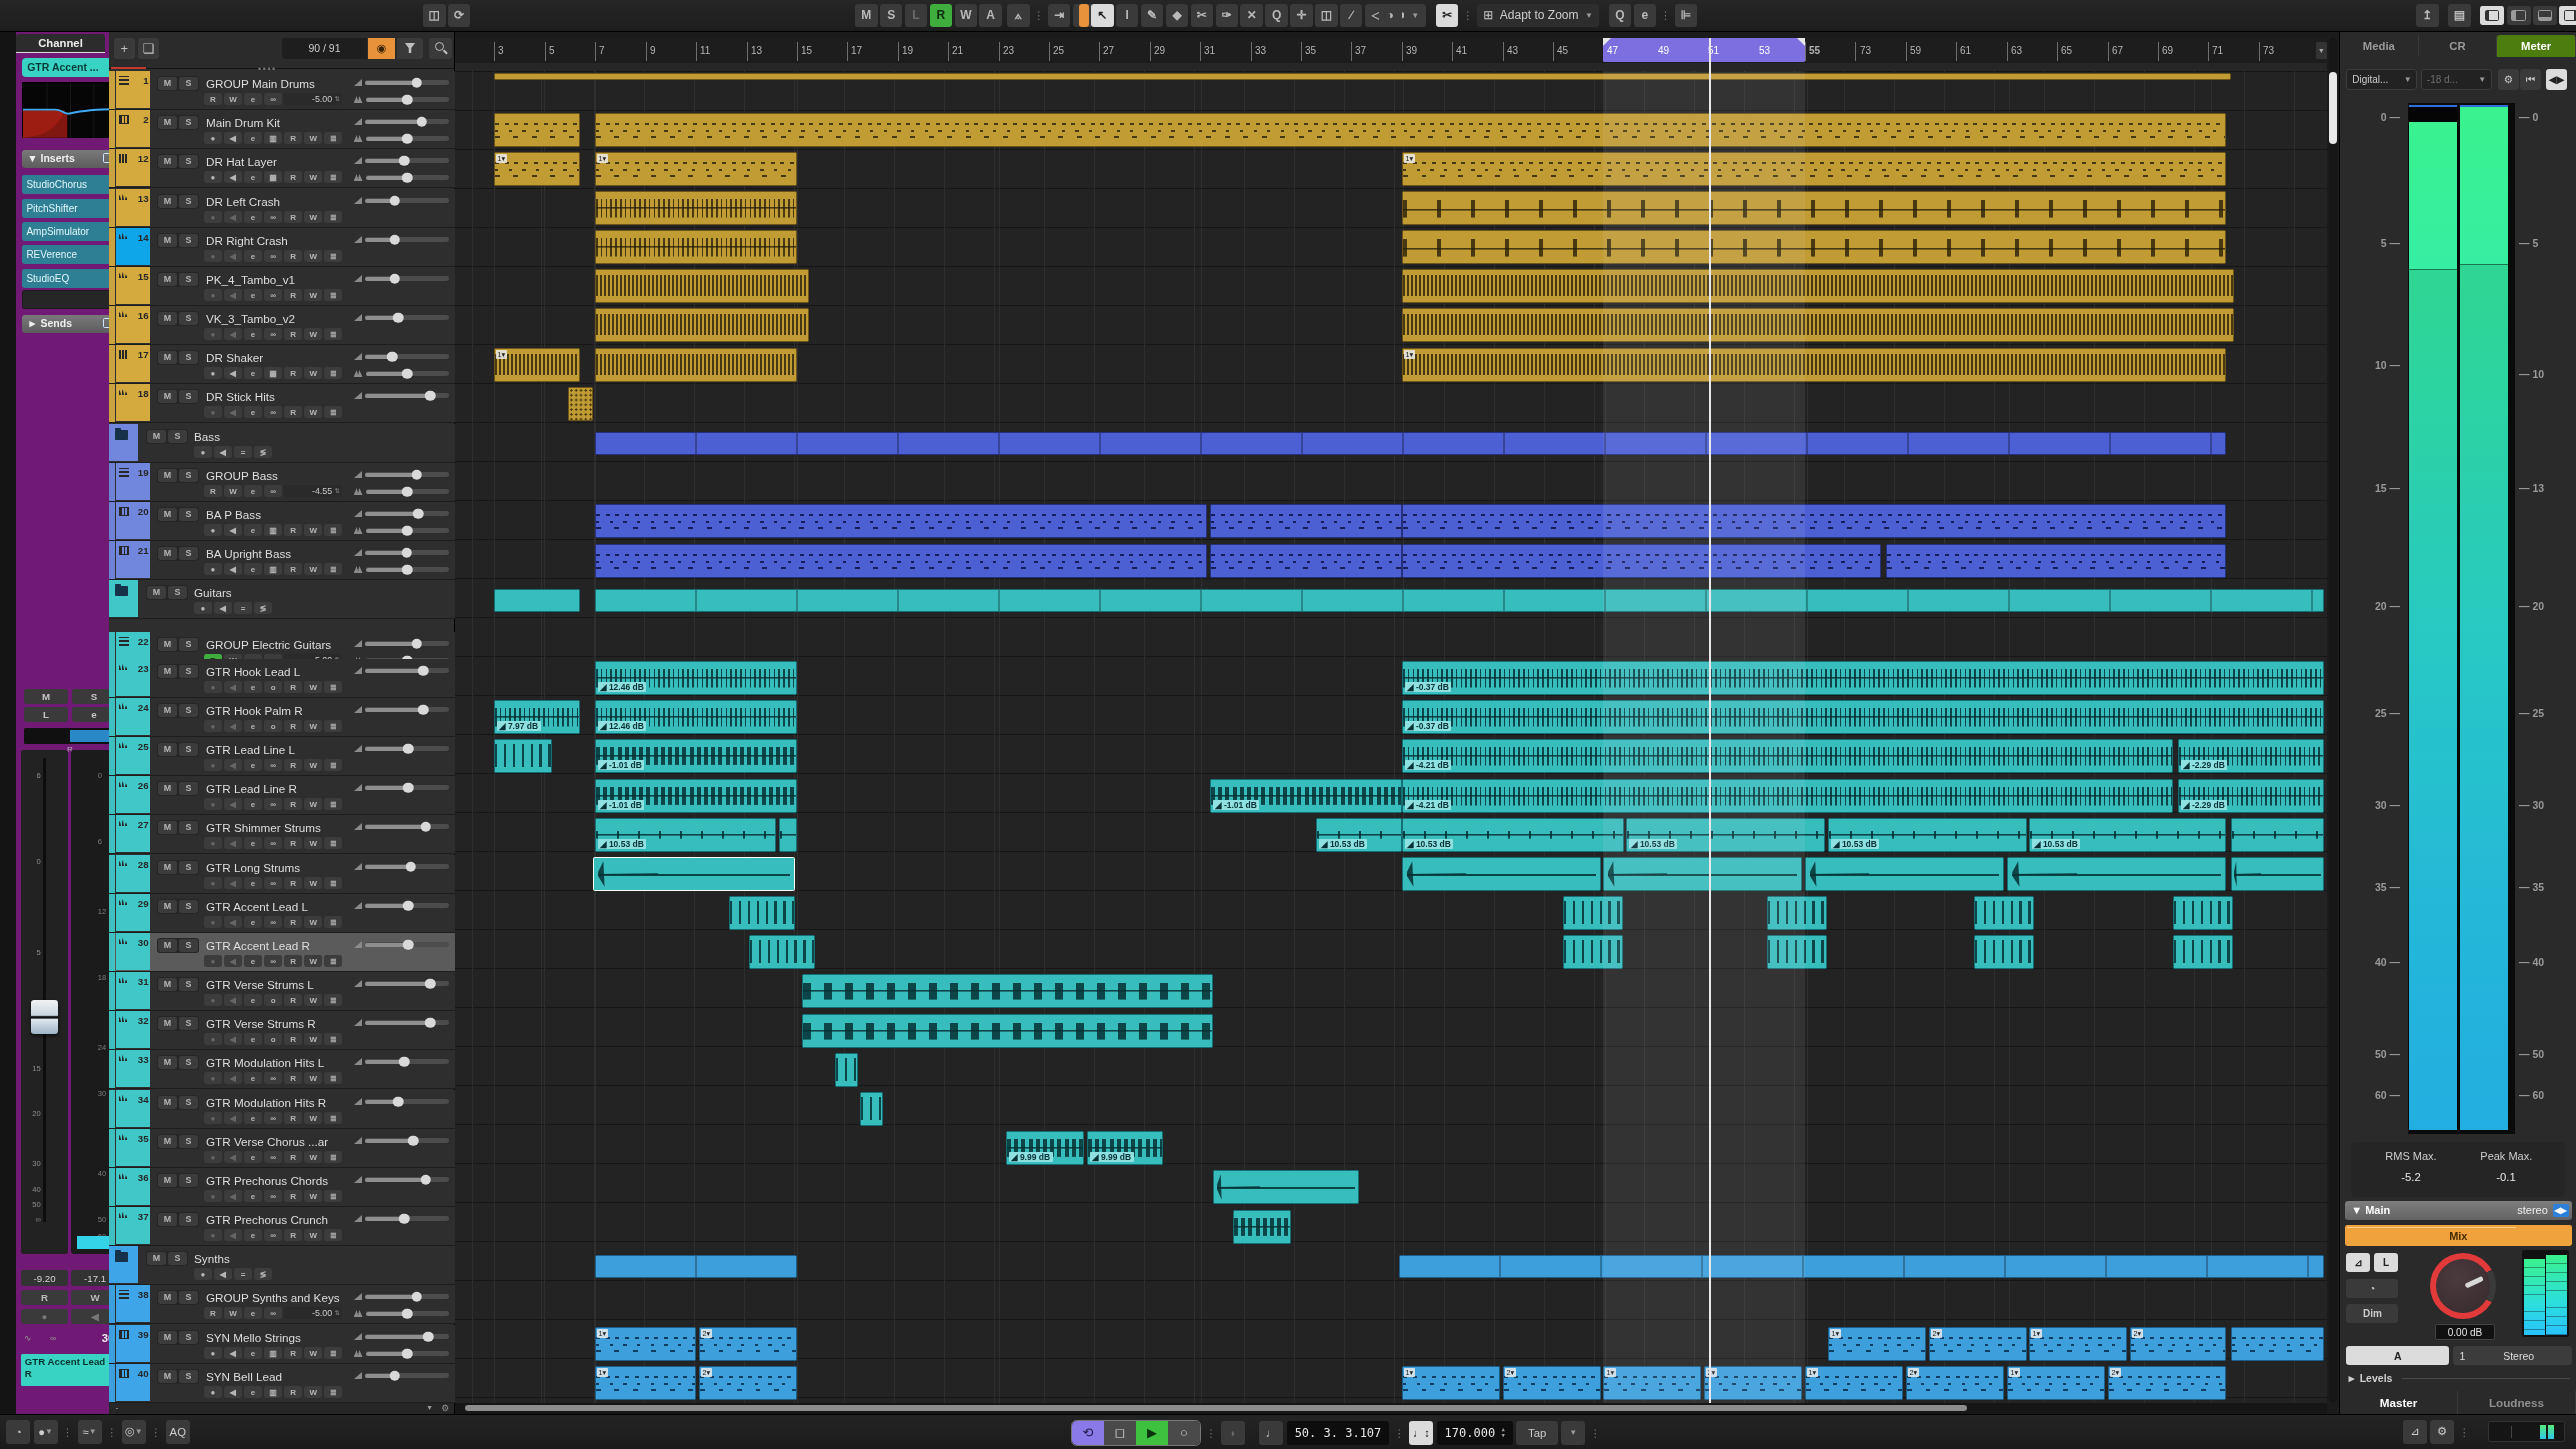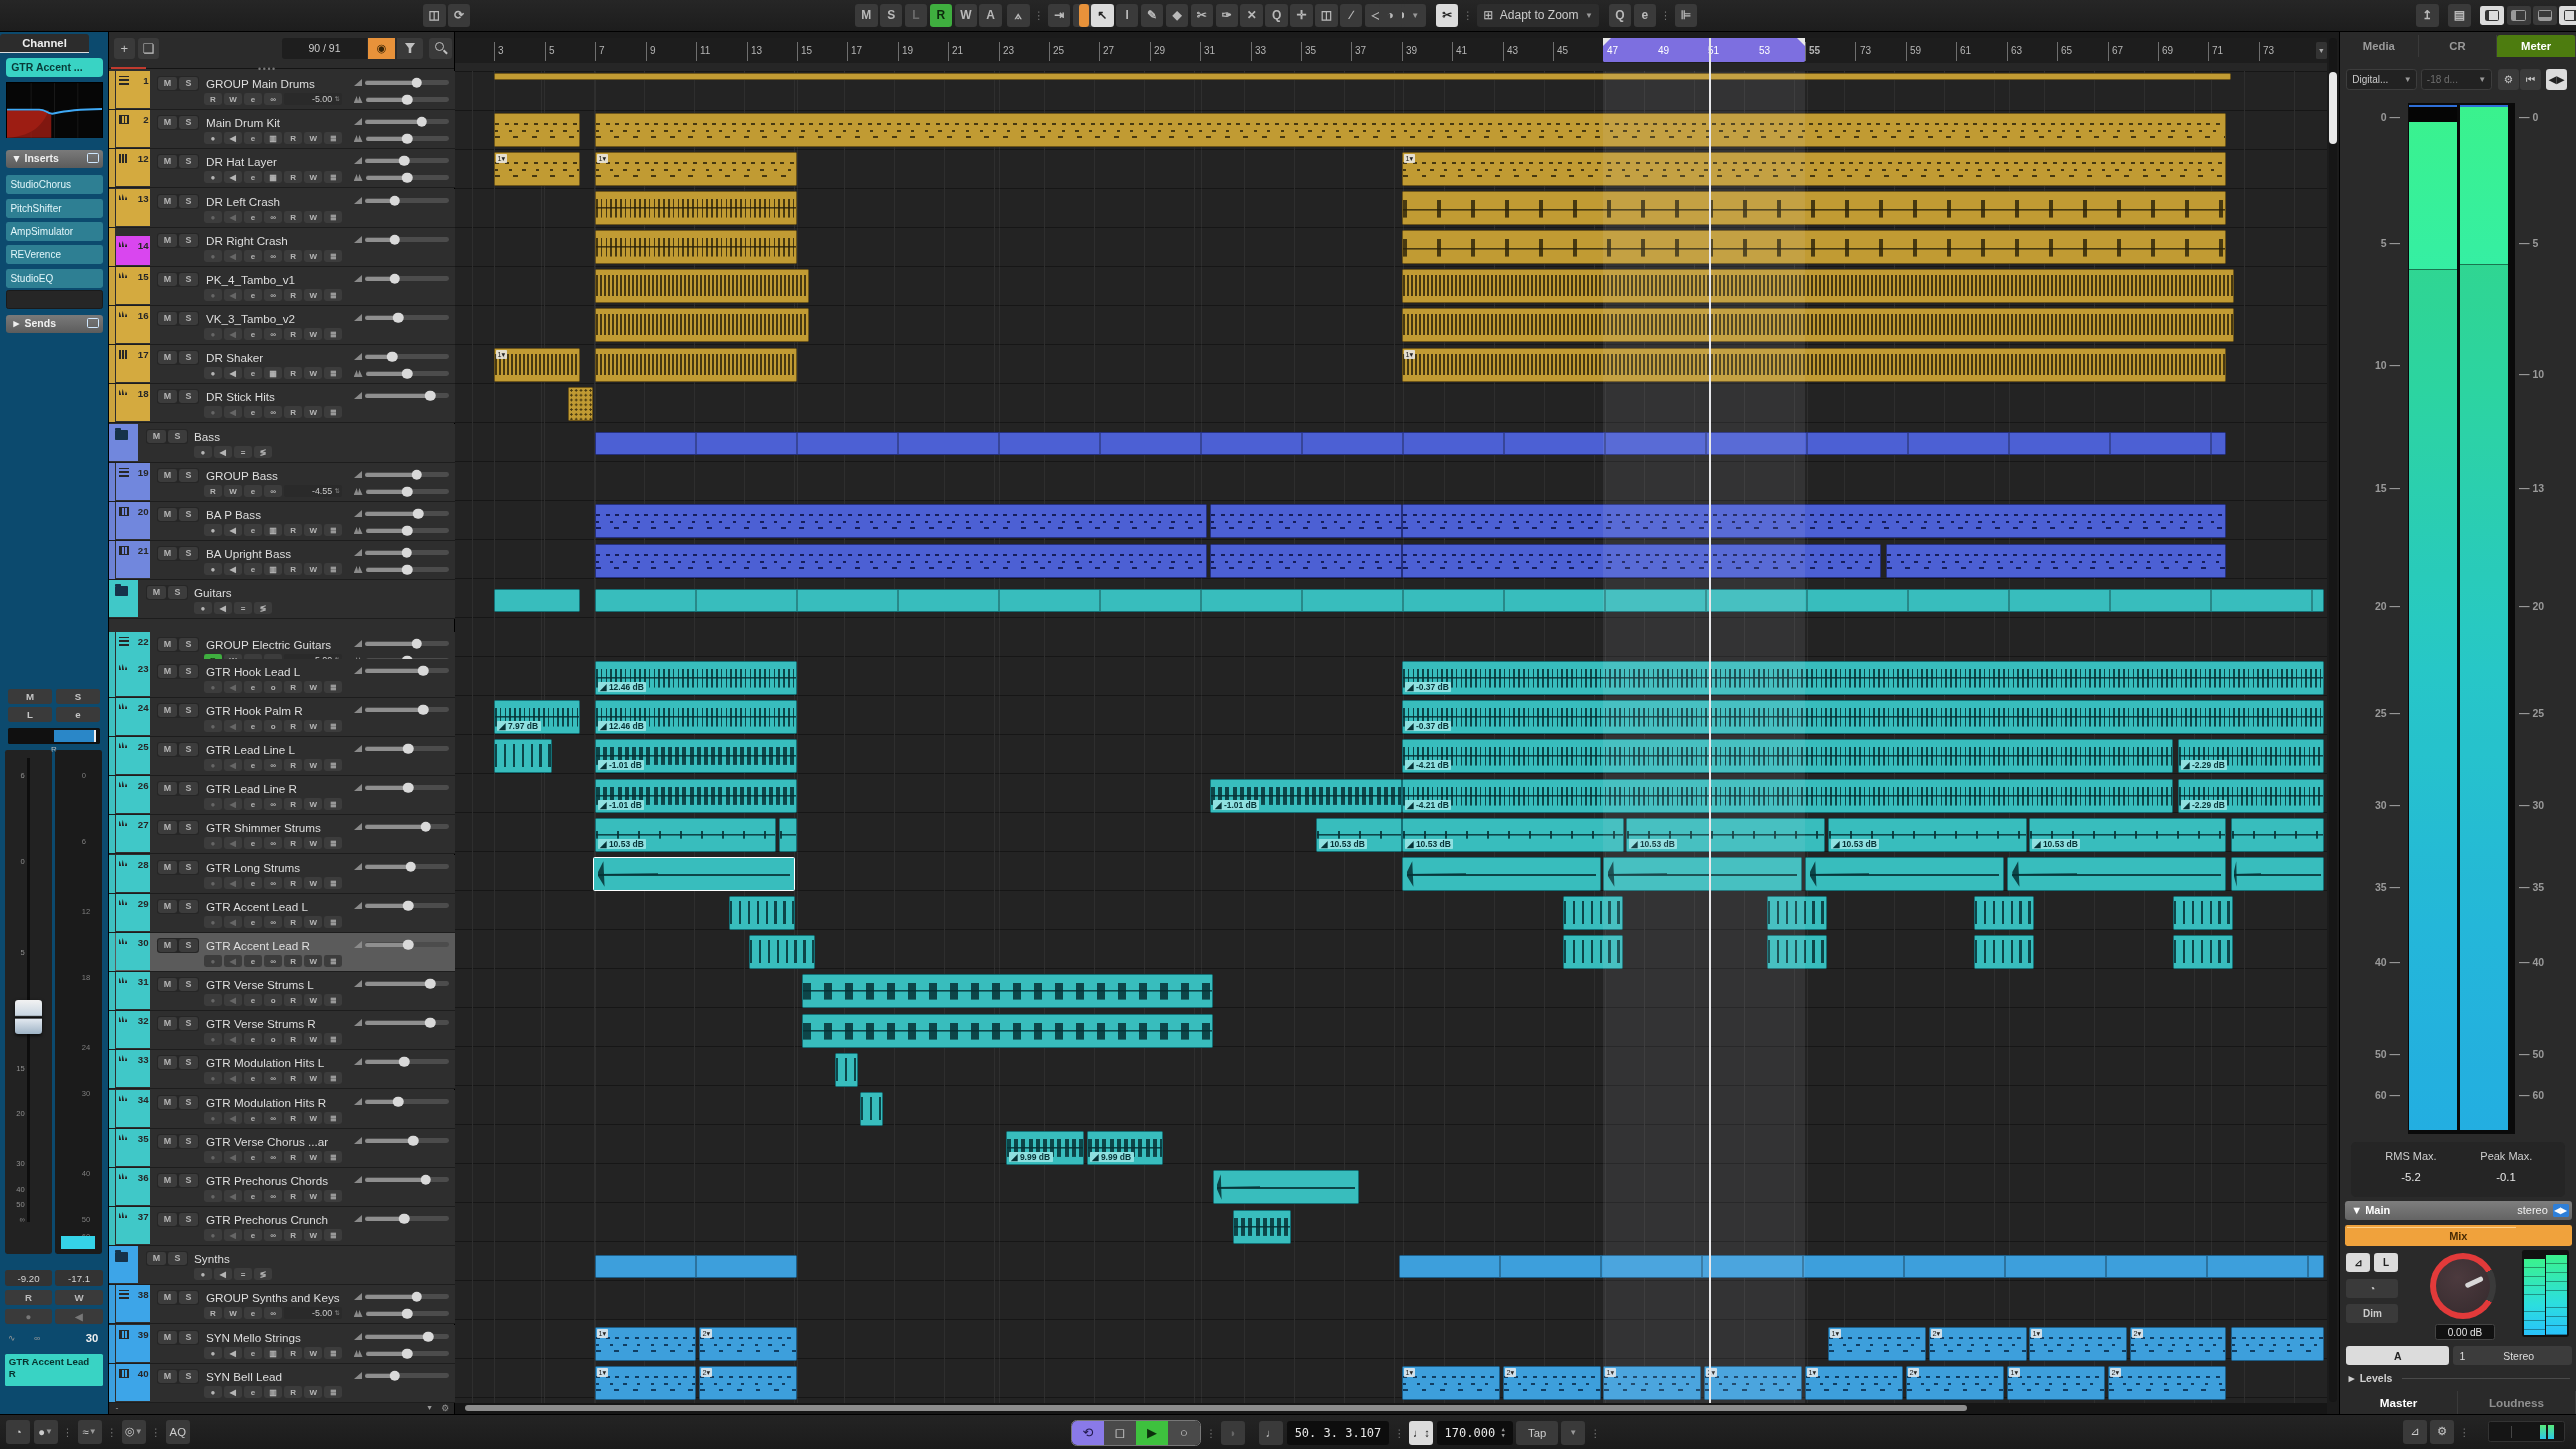--- a/index.html
+++ b/index.html
@@ -22,21 +22,21 @@
   .zonebtn{width:24px;height:19.3px;border-radius:2.4px;background:#3a3a3a;position:relative;}
   .zonebtn.sel{background:#dcdcdc;}
   .zonebtn i{position:absolute;inset:4px 4.8px;border:1.6px solid #9a9a9a;border-radius:1.6px;display:block;}
   .zonebtn.sel i{border-color:#333;}
   .zonebtn i b{position:absolute;background:#9a9a9a;display:block;}
   .zonebtn.sel i b{background:#333;}
   .z-left b{left:0;top:0;bottom:0;width:3.2px;}
   .z-lower b{left:0;right:0;bottom:0;height:3.2px;}
   .z-right b{right:0;top:0;bottom:0;width:3.2px;}
   
-  .inspector{position:absolute;left:0;top:32px;width:109px;height:1382px;background:#0c4a6e;border-right:0.8px solid #000;}
+  .inspector{position:absolute;left:16px;top:32px;width:109px;height:1382px;background:#701a75;border-right:0.8px solid #000;}
   .insp-tab{position:absolute;left:0;top:1.6px;width:89px;height:19.3px;text-align:center;font-weight:bold;font-size:11.3px;color:#eee;
             border-bottom:1.6px solid #ddd;background:#2c2c2c;border-radius:3.2px 3.2px 0 0;line-height:19.3px;}
   .trkbtn{position:absolute;left:5.6px;top:26px;width:97px;height:19.3px;background:#39d3c4;border-radius:4px;color:#083a38;
           font-weight:bold;font-size:10.5px;line-height:19.3px;padding-left:5.6px;overflow:hidden;white-space:nowrap;}
   .eqthumb{position:absolute;left:5.6px;top:50px;width:97px;height:56px;background:#050505;border:0.8px solid #000;}
   .secthdr{position:absolute;left:5.6px;width:97px;height:17.7px;border-radius:3.2px;background:linear-gradient(#7a7a7a,#5c5c5c);
            color:#f0f0f0;font-weight:bold;font-size:10.5px;line-height:17.7px;padding-left:5.6px;box-sizing:border-box;}
   .secthdr .hico{position:absolute;right:4px;top:3.2px;width:11.3px;height:9.7px;border:1.6px solid #cfe8ff;border-radius:1.6px;}
   .slot{position:absolute;left:5.6px;width:97px;height:19.3px;background:#2e7f93;border-radius:2.4px;color:#e2f6fa;font-size:10px;
         line-height:19.3px;padding-left:4.8px;box-sizing:border-box;overflow:hidden;white-space:nowrap;}
@@ -571,21 +571,21 @@
           <div class="slwrap" data-interactable="true" style="top: 5.6px;">
             <div class="slico" data-interactable="false"></div>
             <div class="sltrack" data-interactable="true">
               <div class="slfill" data-interactable="false" style="width: 36%;"></div>
               <div class="slknob" data-interactable="true" style="left: 36%;"></div>
             </div>
           </div>
         </div>
         <div class="trow" data-interactable="true" style="top: 157px;">
           <div class="childbar" data-interactable="false" style="background: rgb(212, 170, 63);"></div>
-          <div class="tstrip" data-interactable="true" style="background: #d946ef; margin-top: 8px;">
+          <div class="tstrip" data-interactable="true" style="background: #0ea5e9;">
             <div class="ticon k-audio" data-interactable="false"></div>
             <div class="tnum" data-interactable="false">14</div>
           </div>
           <div class="msgrp" data-interactable="false">
             <div class="tb" data-interactable="true">M</div>
             <div class="tb" data-interactable="true">S</div>
           </div>
           <div class="tname" data-interactable="true">DR Right Crash</div>
           <div class="ctrlrow" data-interactable="false">
             <div class="tb sm faint" data-interactable="true">●</div>

